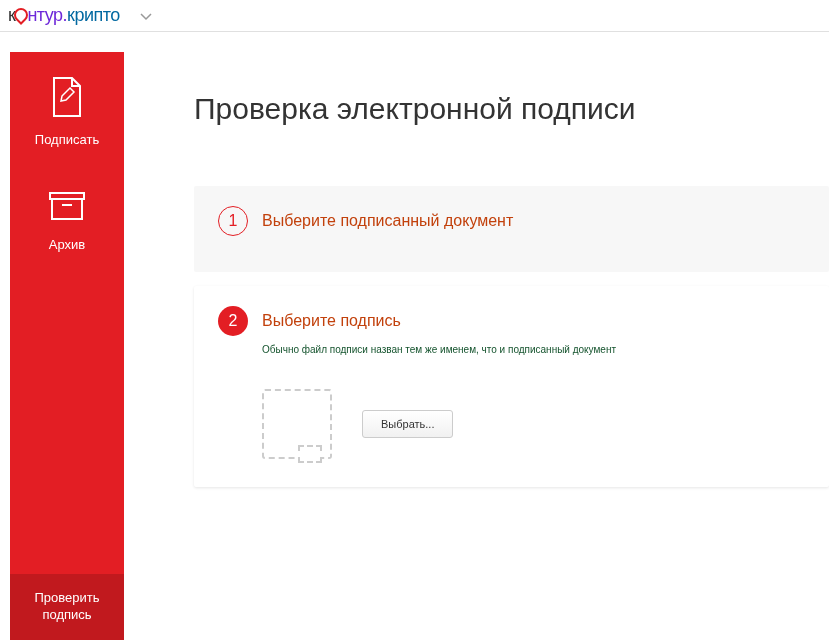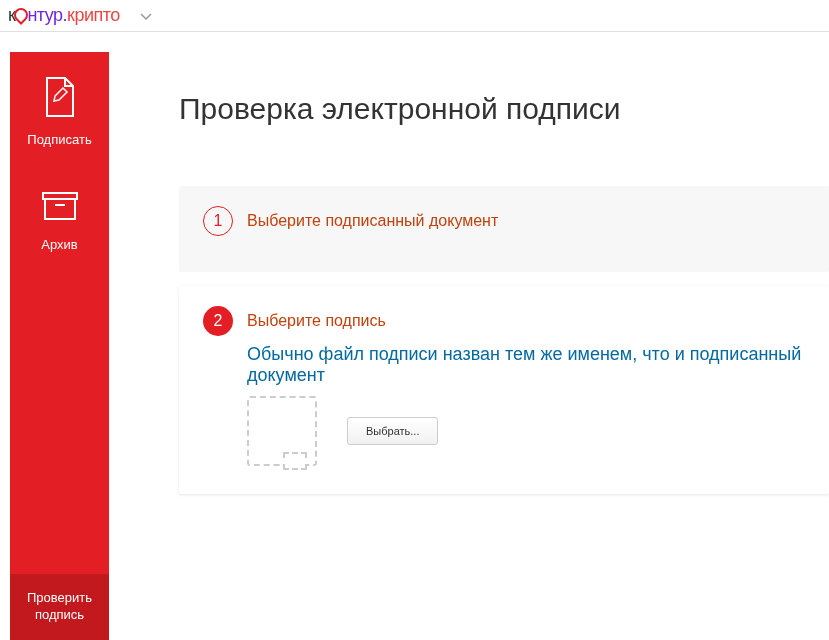--- a/index.html
+++ b/index.html
@@ -3,43 +3,43 @@
 <meta charset="utf-8">
 <style>
   * { margin: 0; padding: 0; box-sizing: border-box; }
   body { font-family: -apple-system, BlinkMacSystemFont, "Segoe UI", Arial, sans-serif; background: #fff; width: 829px; height: 640px; overflow: hidden; }
   
   .header { height: 32px; display: flex; align-items: center; padding: 0 8px; border-bottom: 1px solid #e0e0e0; }
   .logo { font-size: 18px; font-weight: 400; letter-spacing: -0.5px; }
   .logo-k { color: #333; }
   .logo-o { display: inline-block; width: 14px; height: 14px; border: 2px solid #e31e24; border-radius: 50% 50% 50% 0; transform: rotate(-45deg); vertical-align: -1px; margin: 0 -1px; }
   .logo-ntur { color: #6d28d9; }
-  .logo-crypto { color: #ef4444; }
+  .logo-crypto { color: #0369a1; }
   .header-dropdown { margin-left: 20px; color: #999; cursor: pointer; }
   
   .container { display: flex; margin-top: 20px; height: calc(100% - 52px); }
   
-  .sidebar { width: 99px; background: #e31e24; display: flex; flex-direction: column; color: #fff; margin-left: 10px; }
+  .sidebar { width: 114px; background: #e31e24; display: flex; flex-direction: column; color: #fff; margin-left: 10px; }
   .sidebar-item { display: flex; flex-direction: column; align-items: center; padding: 24px 8px 16px; cursor: pointer; text-align: center; }
   .sidebar-item-icon { margin-bottom: 10px; }
   .sidebar-item-label { font-size: 13px; line-height: 1.3; }
   .sidebar-spacer { flex: 1; }
   .sidebar-active { background: rgba(0,0,0,0.15); padding: 16px 8px; }
   
   .main { flex: 1; padding: 40px 0 0 70px; }
   .page-title { font-size: 30px; font-weight: 300; color: #333; margin-bottom: 60px; }
   
   .step-card { background: #f7f7f7; padding: 20px 24px 28px; margin-bottom: 14px; border-radius: 2px; }
   .step-card.white { background: #fff; box-shadow: 0 1px 3px rgba(0,0,0,0.1); }
   .step-header { display: flex; align-items: center; margin-bottom: 8px; }
   .step-number { width: 30px; height: 30px; border-radius: 50%; display: flex; align-items: center; justify-content: center; font-size: 16px; margin-right: 14px; flex-shrink: 0; }
   .step-number.outline { border: 1.5px solid #e31e24; color: #e31e24; background: transparent; }
   .step-number.filled { background: #e31e24; color: #fff; }
   .step-title { font-size: 16px; color: #c2410c; }
-  .step-subtitle { font-size: 18px; color: #0369a1; margin-left: 44px; margin-bottom: 10px; }
+  .step-subtitle { font-size: 10px; color: #14532d; margin-left: 44px; margin-bottom: 34px; }
   
   .file-row { display: flex; align-items: center; margin-left: 44px; margin-top: 18px; }
   .file-icon { width: 70px; height: 90px; background: #1e88e5; position: relative; margin-right: 30px; flex-shrink: 0; }
   .file-icon::before { content: ""; position: absolute; top: 0; right: 0; width: 0; height: 0; border-left: 22px solid #1565c0; border-top: 22px solid #f7f7f7; }
   .file-lines { position: absolute; left: 12px; top: 40px; }
   .file-lines div { width: 32px; height: 3px; background: #90caf9; margin-bottom: 5px; }
   .file-lines div:last-child { width: 22px; }
   .file-info { display: flex; flex-direction: column; }
   .file-name { font-size: 14px; color: #333; margin-bottom: 8px; }
   .file-action { font-size: 13px; color: #1976d2; cursor: pointer; display: flex; align-items: center; }

